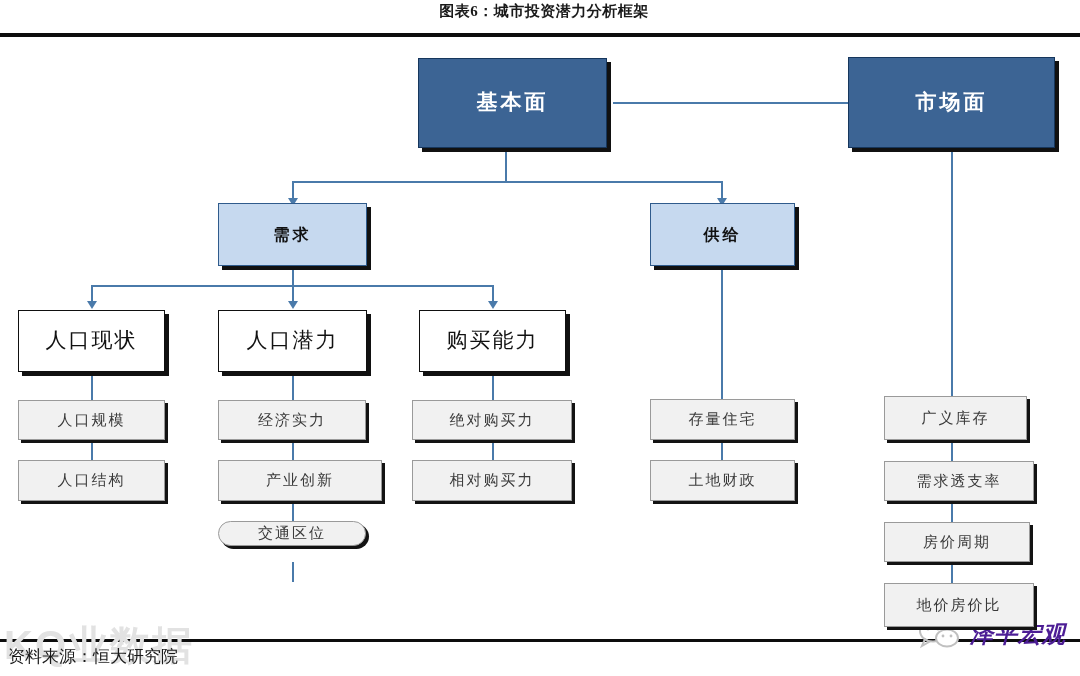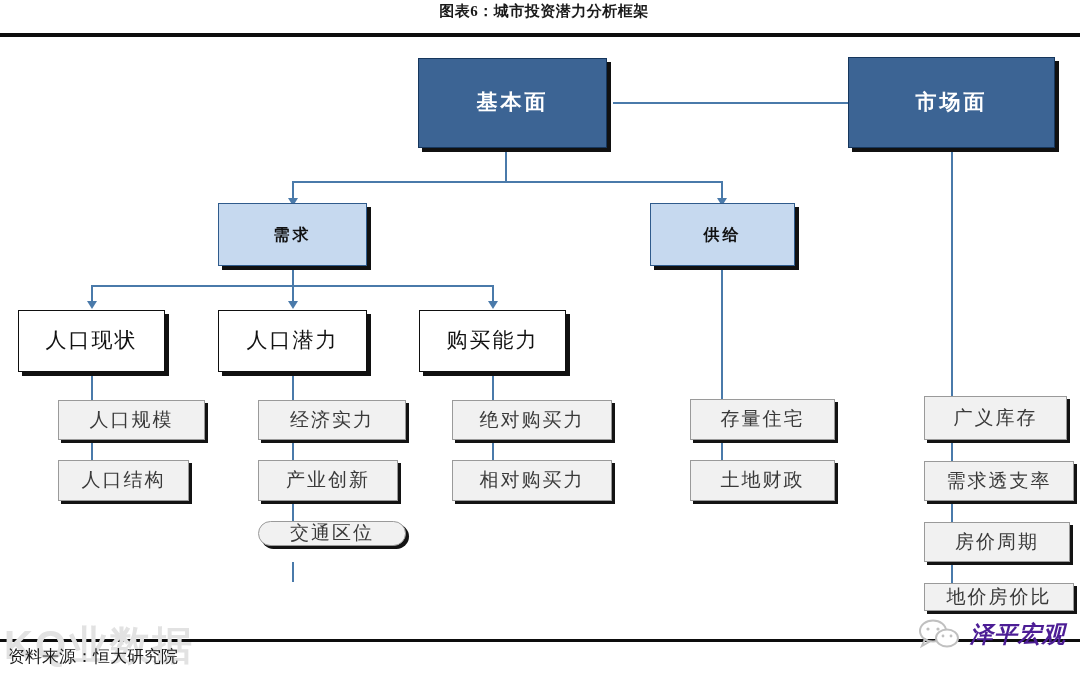--- a/index.html
+++ b/index.html
@@ -128,25 +128,24 @@
     font-weight: 400;
     letter-spacing: 2px;
     box-shadow: 4px 4px 0 0 #111111;
   }
 
   
   .node.lvl4 {
     background: #f1f1f1;
     border: 1px solid #9a9a9a;
     color: #3a3a3a;
-    font-size: 19px;
+    font-size: 15px;
     font-weight: 400;
     letter-spacing: 2px;
     box-shadow: 3px 3px 0 0 #131313;
-    margin-left: 40px;
   }
 
   
   .conn {
     position: absolute;
     background: #4a7aaa;
     z-index: 1;
   }
   .conn.v { width: 2px; }
   .conn.h { height: 2px; }
@@ -244,28 +243,28 @@
   <div class="node lvl3" style="left:218px; top:310px; width:149px; height:62px;">
     <span>人口潜力</span>
   </div>
   <div class="node lvl3" style="left:419px; top:310px; width:147px; height:62px;">
     <span>购买能力</span>
   </div>
 
   <div class="node lvl4" style="left:18px; top:400px; width:147px; height:40px;">
     <span>人口规模</span>
   </div>
-  <div class="node lvl4" style="left:18px; top:460px; width:131px; height:41px;">
+  <div class="node lvl4" style="left:18px; top:460px; width:147px; height:41px;">
     <span>人口结构</span>
   </div>
 
   <div class="node lvl4" style="left:218px; top:400px; width:148px; height:40px;text-align:center;">
     <span>经济实力</span>
   </div>
-  <div class="node lvl4" style="left:218px; top:460px; width:140px; height:41px;">
+  <div class="node lvl4" style="left:218px; top:460px; width:164px; height:41px;">
     <span>产业创新</span>
   </div>
   <div class="node lvl4" style="left:218px; top:521px; width:148px; height:25px;border-radius:14px;">
     <span>交通区位</span>
   </div>
 
   <div class="node lvl4" style="left:412px; top:400px; width:160px; height:40px;">
     <span>绝对购买力</span>
   </div>
   <div class="node lvl4" style="left:412px; top:460px; width:160px; height:41px;">
@@ -281,19 +280,19 @@
 
   <div class="node lvl4" style="left:884px; top:396px; width:143px; height:44px;">
     <span>广义库存</span>
   </div>
   <div class="node lvl4" style="left:884px; top:461px; width:150px; height:40px;text-align:right;">
     <span>需求透支率</span>
   </div>
   <div class="node lvl4" style="left:884px; top:522px; width:146px; height:40px;">
     <span>房价周期</span>
   </div>
-  <div class="node lvl4" style="left:884px; top:583px; width:150px; height:28px;">
+  <div class="node lvl4" style="left:884px; top:583px; width:150px; height:44px;">
     <span>地价房价比</span>
   </div>
 
   <div class="source">资料来源：恒大研究院</div>
 
 </div>
 
 </body></html>

